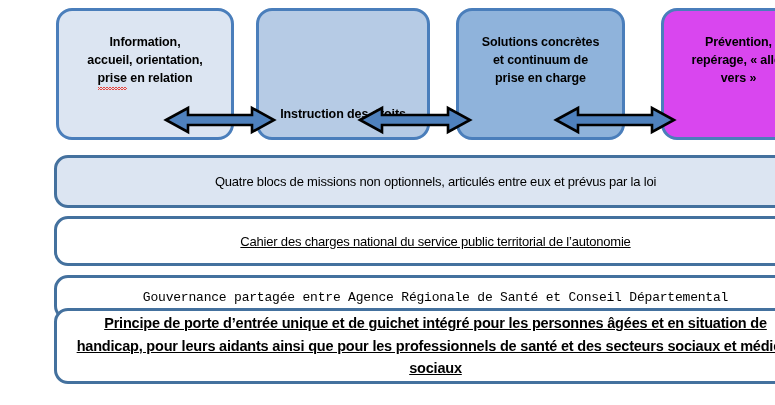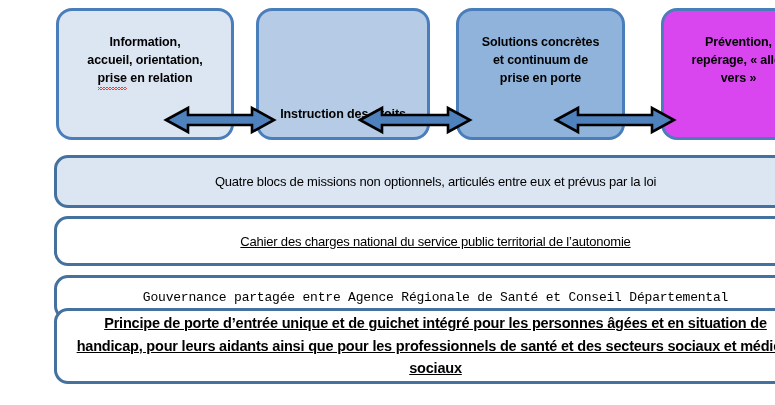--- a/index.html
+++ b/index.html
@@ -126,21 +126,21 @@
 <span class="squiggle">prise</span> en relation</span>
   </div>
 
   <div class="mission-box b2">
     <span class="label">Instruction des droits</span>
   </div>
 
   <div class="mission-box b3">
     <span class="label">Solutions concrètes
 et continuum de
-prise en porte</span>
+prise en charge</span>
   </div>
 
   <div class="mission-box b4">
     <span class="label">Prévention,
 repérage, « aller
 vers »</span>
   </div>
 
   <svg class="arrow-svg a1" viewBox="0 0 108 30" preserveAspectRatio="none">
     <polygon points="0,15 22,3 22,10 86,10 86,3 108,15 86,27 86,20 22,20 22,27" fill="#4f81bd" stroke="#000000" stroke-width="2.6" stroke-linejoin="miter"></polygon>

